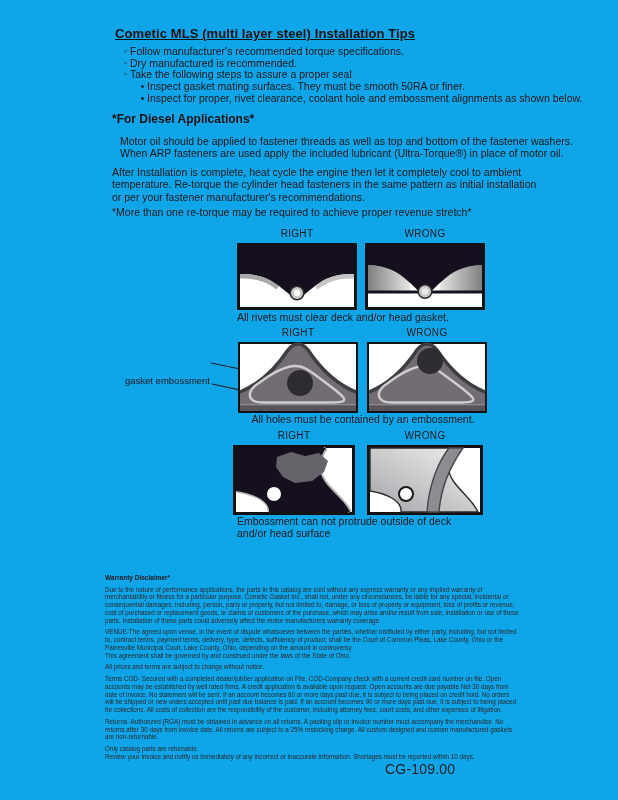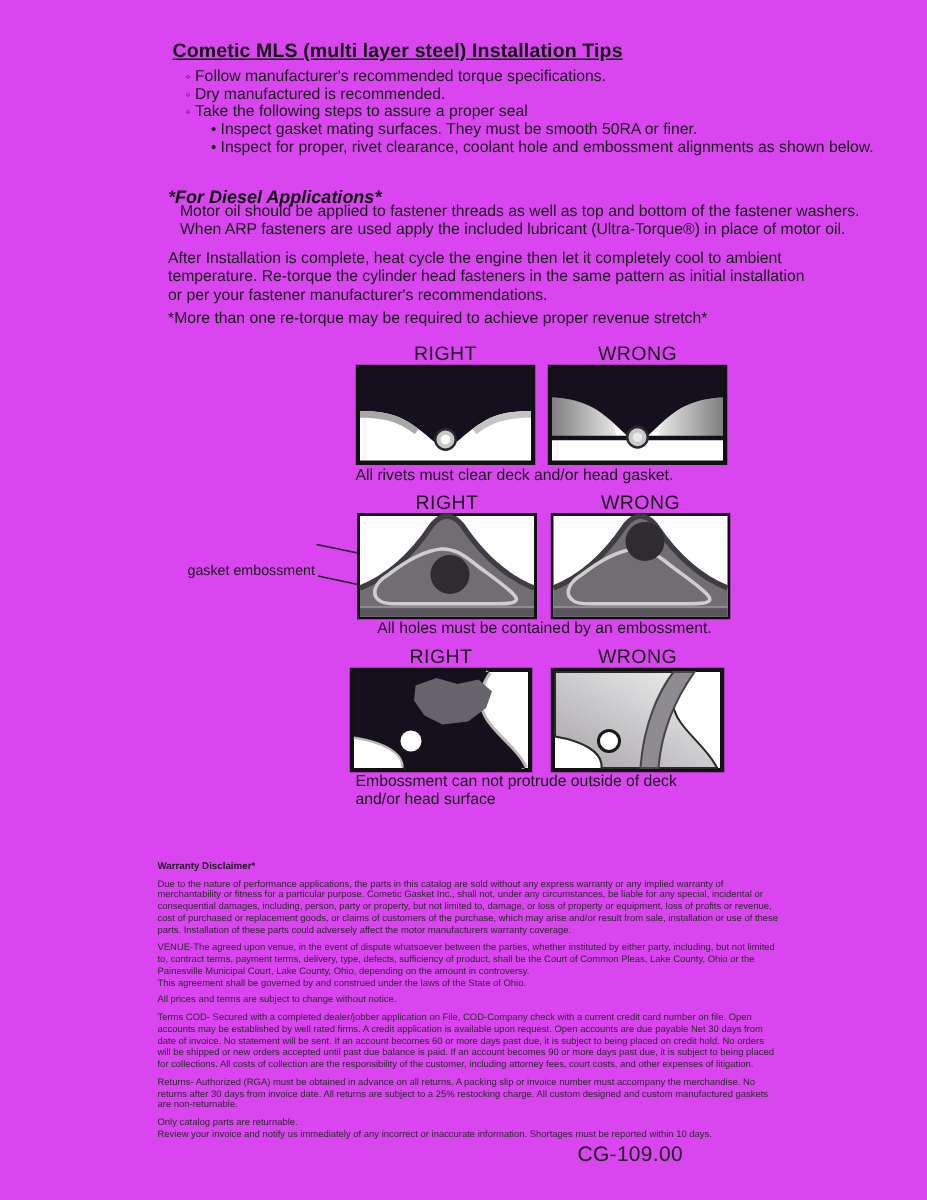--- a/index.html
+++ b/index.html
@@ -1,31 +1,31 @@
 <!DOCTYPE html>
 <html><head>
 <meta charset="utf-8">
 <style>
   html,body{margin:0;padding:0;background:#fff;}
   .page{
-    position:relative;width:618px;height:800px;background:#d946ef;overflow:hidden;
+    position:relative;width:618px;height:800px;background:#0ea5e9;overflow:hidden;
     font-family:"Liberation Sans","DejaVu Sans",sans-serif;color:#1b1b1b;
   }
   .abs{position:absolute;}
   .title{
     font-size:13px;font-weight:bold;text-decoration:underline;letter-spacing:.1px;color:#111;
   }
   .tips{font-size:10.5px;line-height:11.7px;color:#181818;}
   .tip-row{white-space:nowrap;margin-left:18px;}
   .tip-row .marker{display:inline-block;width:9px;text-align:center;font-size:9px;vertical-align:top;}
   .tip-row.sub{padding-left:17px;}
   .tip-row.sub .marker{font-size:10px;width:9px;}
   .h2{font-size:12px;font-weight:bold;color:#111;}
   .para{font-size:10.5px;line-height:12.4px;white-space:pre-line;color:#181818;}
-  .dg-label{font-size:13px;color:#1a1a1a;text-align:center;letter-spacing:.3px;}
+  .dg-label{font-size:10px;color:#1a1a1a;text-align:center;letter-spacing:.3px;}
   .caption{font-size:10.5px;color:#181818;white-space:pre-line;line-height:11.6px;}
   .side-label{font-size:9.5px;line-height:10.8px;text-align:right;color:#181818;white-space:pre-line;}
   .legal{width:414px;font-size:6.3px;line-height:7.7px;color:#2a2a2a;}
   .legal .lg-h{font-weight:bold;margin:0 0 4px 0;font-size:6.5px;color:#1a1a1a;}
   .legal p{margin:0 0 4.2px 0;white-space:pre-line;}
   .pageno{font-size:14px;color:#222;letter-spacing:.2px;}
   svg{display:block;}
 </style>
 </head>
 <body>
@@ -35,21 +35,21 @@
   <div class="abs title" style="left:115px;top:26px;">Cometic MLS (multi layer steel) Installation Tips</div>
 
   <div class="abs tips" style="left:103px;top:46px;">
     <div class="tip-row"><span class="marker">◦</span><span>Follow manufacturer's recommended torque specifications.</span></div>
     <div class="tip-row"><span class="marker">◦</span><span>Dry manufactured is recommended.</span></div>
     <div class="tip-row"><span class="marker">◦</span><span>Take the following steps to assure a proper seal</span></div>
     <div class="tip-row sub"><span class="marker">•</span><span>Inspect gasket mating surfaces.  They must be smooth 50RA or finer.</span></div>
     <div class="tip-row sub"><span class="marker">•</span><span>Inspect for proper, rivet clearance, coolant hole and embossment alignments as shown below.</span></div>
   </div>
 
-  <div class="abs h2" style="left:112px;top:124px;font-style:italic;">*For Diesel Applications*</div>
+  <div class="abs h2" style="left:112px;top:112px;">*For Diesel Applications*</div>
   <div class="abs para" style="left:120px;top:135px;">Motor oil should be applied to fastener threads as well as top and bottom of the fastener washers.
 When ARP fasteners are used apply the included lubricant (Ultra-Torque®) in place of motor oil.</div>
   <div class="abs para" style="left:112px;top:166px;">After Installation is complete, heat cycle the engine then let it completely cool to ambient
 temperature. Re-torque the cylinder head fasteners in the same pattern as initial installation
 or per your fastener manufacturer's recommendations.</div>
   <div class="abs para" style="left:112px;top:206px;">*More than one re-torque may be required to achieve proper revenue stretch*</div>
 
   <div class="abs dg-label" style="left:237px;top:228px;width:120px;">RIGHT</div>
   <div class="abs dg-label" style="left:365px;top:228px;width:120px;">WRONG</div>
 

